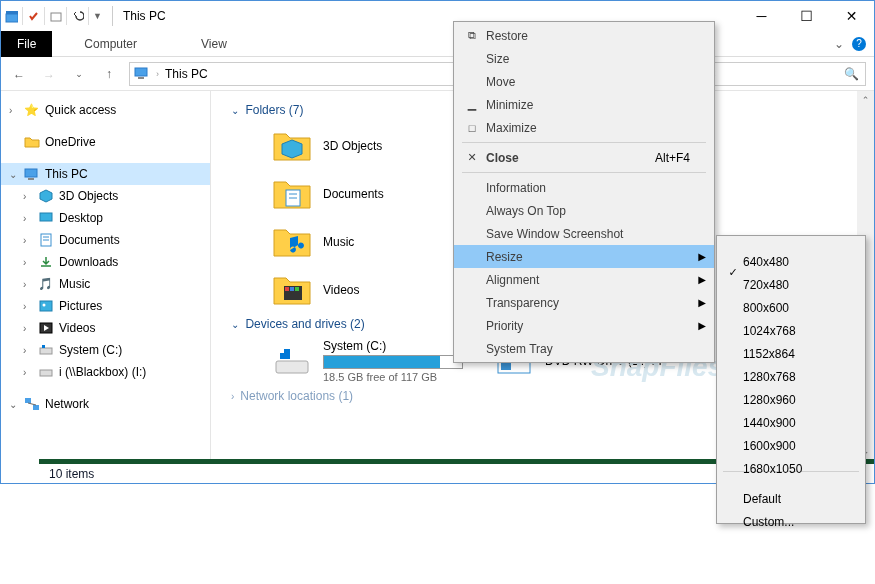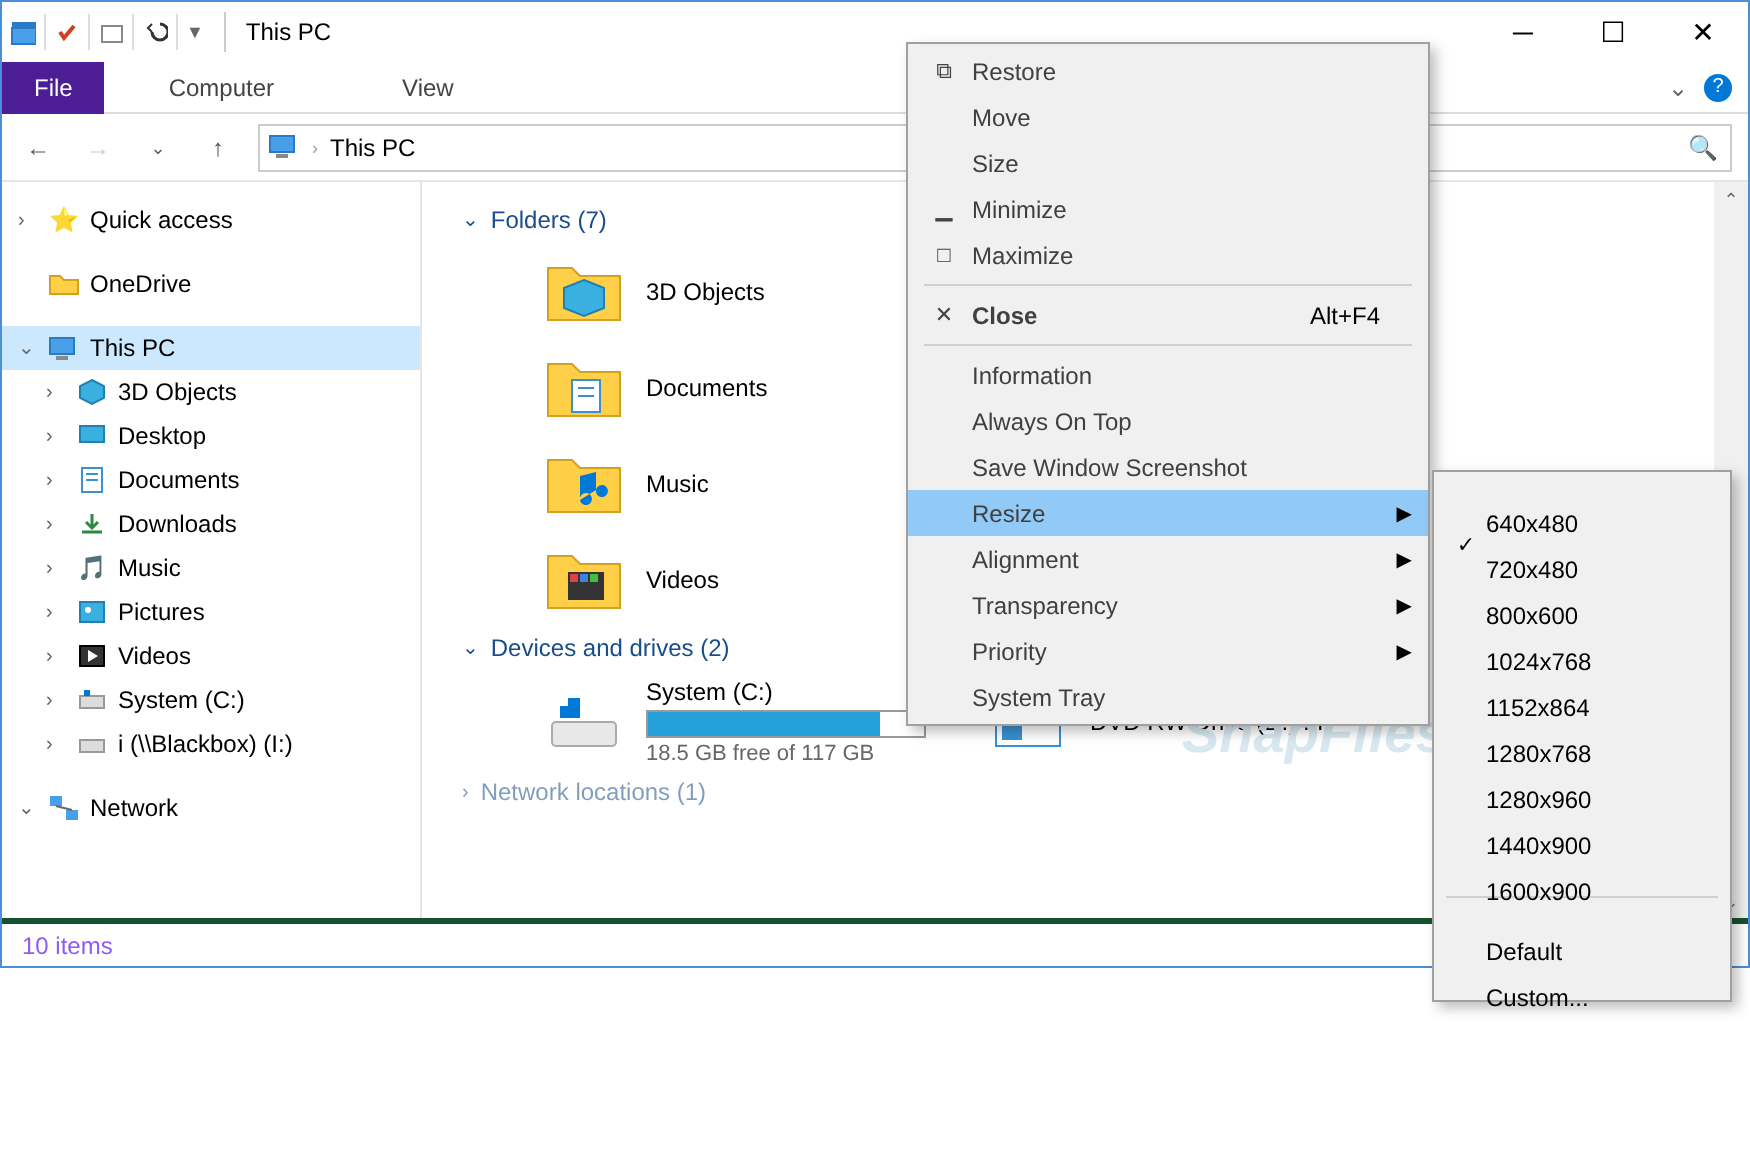--- a/index.html
+++ b/index.html
@@ -6,21 +6,21 @@
 body { background:#fff; width:875px; height:584px; position:relative; overflow:hidden; }
 .window { width:875px; height:484px; border:1px solid #4a8fd8; display:flex; flex-direction:column; background:#fff; }
 .titlebar { height:30px; display:flex; align-items:center; background:#fff; }
 .title-icons { display:flex; align-items:center; gap:4px; padding:0 4px; }
 .ti { width:18px; height:18px; display:flex; align-items:center; justify-content:center; border-right:1px solid #ddd; padding-right:4px; }
 .title-sep { width:1px; height:20px; background:#ccc; margin:0 6px; }
 .title-text { margin-left:4px; color:#000; }
 .win-ctrl { margin-left:auto; display:flex; }
 .wbtn { width:45px; height:30px; display:flex; align-items:center; justify-content:center; font-size:14px; }
 .ribbon { height:26px; display:flex; align-items:center; background:#fff; border-bottom:1px solid #ddd; }
-.file-tab { background:#4c1d95; color:#fff; padding:4px 16px; height:26px; display:flex; align-items:center; }
+.file-tab { background:#000000; color:#fff; padding:4px 16px; height:26px; display:flex; align-items:center; }
 .rtab { padding:4px 32px; color:#444; }
 .ribbon-right { margin-left:auto; display:flex; align-items:center; gap:8px; padding-right:8px; }
 .help { width:14px; height:14px; border-radius:50%; background:#0078d7; color:#fff; display:flex; align-items:center; justify-content:center; font-size:10px; }
 .navbar { height:34px; display:flex; align-items:center; border-bottom:1px solid #e5e5e5; padding:0 4px; gap:2px; }
 .navbtn { width:28px; height:28px; display:flex; align-items:center; justify-content:center; color:#555; }
 .navbtn.disabled { color:#ccc; }
 .address { flex:1; height:24px; border:1px solid #ccc; display:flex; align-items:center; padding:0 4px; margin:0 4px; }
 .addr-icon { width:16px; height:16px; margin-right:6px; }
 .addr-chev { margin-left:4px; color:#555; }
 .refresh { width:24px; height:22px; display:flex; align-items:center; justify-content:center; color:#555; border-left:1px solid #ddd; }
@@ -41,21 +41,21 @@
 .folder-row { display:flex; align-items:center; margin:6px 0 6px 40px; height:42px; }
 .folder-icon { width:42px; height:42px; display:flex; align-items:center; justify-content:center; margin-right:10px; }
 .drive-row { display:flex; align-items:center; margin:6px 0 6px 40px; gap:30px; }
 .drive-item { display:flex; align-items:center; }
 .drive-icon { width:42px; height:42px; display:flex; align-items:center; justify-content:center; margin-right:10px; }
 .drive-info { display:flex; flex-direction:column; }
 .drive-name { color:#000; }
 .drive-bar { width:140px; height:14px; border:1px solid #999; margin:2px 0; position:relative; }
 .drive-fill { height:100%; background:#26a0da; }
 .drive-free { color:#666; font-size:11px; }
-.statusbar { height:24px; border-top:3px solid #14532d; display:flex; align-items:center; padding:0 10px; color:#8b5cf6; }
+.statusbar { height:24px; border-top:5px solid #14532d; display:flex; align-items:center; padding:0 10px; color:#0f172a;margin-left:38px; }
 .status-right { margin-left:auto; display:flex; gap:4px; }
 .view-btn { width:20px; height:16px; border:1px solid #999; display:flex; align-items:center; justify-content:center; font-size:9px; }
 .sysmenu { position:absolute; top:21px; left:453px; width:262px; background:#f0f0f0; border:1px solid #a0a0a0; box-shadow:3px 3px 6px rgba(0,0,0,0.25); padding:2px 0; }
 .menu-item { height:23px; display:flex; align-items:center; padding:0 24px 0 8px; position:relative; }
 .menu-item.disabled { color:#999; }
 .menu-item.highlighted { background:#91c9f7; }
 .menu-sep { height:1px; background:#d0d0d0; margin:3px 8px; }
 .mi-icon { width:20px; display:flex; justify-content:center; color:#444; font-size:11px; }
 .mi-label { flex:1; color:#404040; margin-left:4px; }
 .mi-label.bold { font-weight:bold; }
@@ -366,25 +366,25 @@
   </div>
 </div>
 
 <div class="sysmenu">
   <div class="menu-item disabled">
       <span class="mi-icon">⧉</span>
       <span class="mi-label">Restore</span>
     </div>
   <div class="menu-item">
       <span class="mi-icon"></span>
+      <span class="mi-label">Size</span>
+    </div>
+  <div class="menu-item">
+      <span class="mi-icon"></span>
       <span class="mi-label">Move</span>
-    </div>
-  <div class="menu-item">
-      <span class="mi-icon"></span>
-      <span class="mi-label">Size</span>
     </div>
   <div class="menu-item">
       <span class="mi-icon">▁</span>
       <span class="mi-label">Minimize</span>
     </div>
   <div class="menu-item">
       <span class="mi-icon">□</span>
       <span class="mi-label">Maximize</span>
     </div>
   <div class="menu-sep"></div>
@@ -462,20 +462,24 @@
       <span class="sub-label">1280x960</span>
     </div>
   <div class="sub-item">
       <span class="sub-check"></span>
       <span class="sub-label">1440x900</span>
     </div>
   <div class="sub-item">
       <span class="sub-check"></span>
       <span class="sub-label">1600x900</span>
     </div>
+  <div class="sub-item">
+      <span class="sub-check"></span>
+      <span class="sub-label">1680x1050</span>
+    </div>
   <div class="sub-sep"></div>
   <div class="sub-item">
       <span class="sub-check"></span>
       <span class="sub-label">Default</span>
     </div>
   <div class="sub-item">
       <span class="sub-check"></span>
       <span class="sub-label">Custom...</span>
     </div>
 </div>

